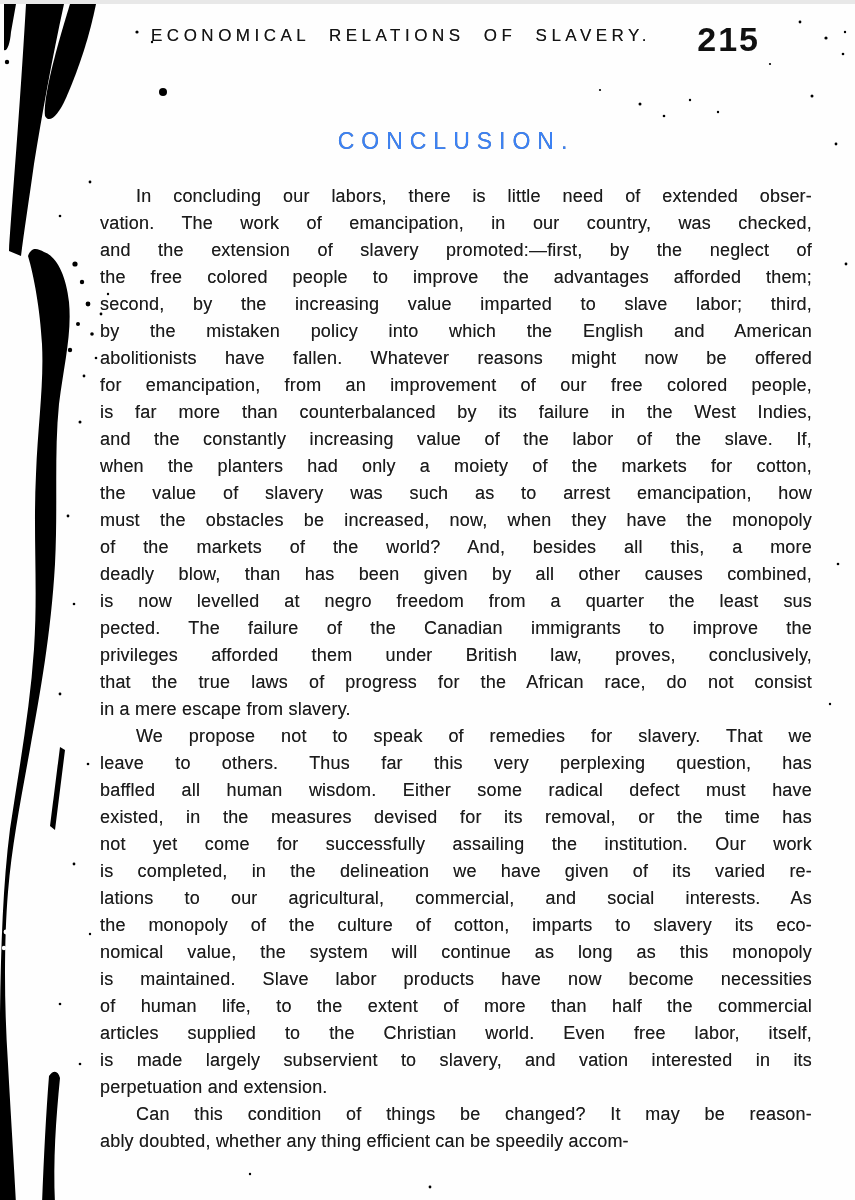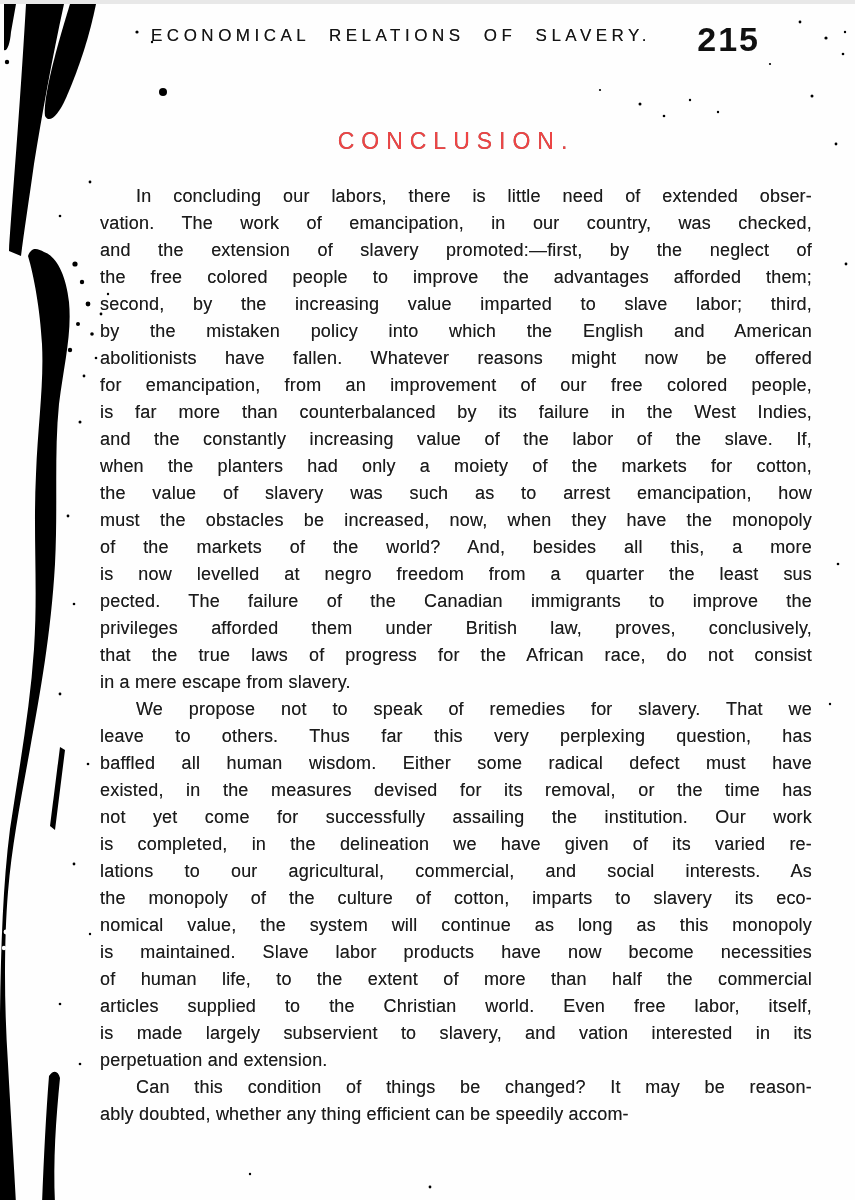--- a/index.html
+++ b/index.html
@@ -37,21 +37,21 @@
     color:#101010;
   }
   .chapter-heading{
     position:absolute;left:100px;width:712px;top:124px;
     margin:0;
     text-align:center;
     font-size:23px;
     font-weight:normal;
     letter-spacing:7px;
     word-spacing:4px;
-    color:#ef4444;
+    color:#3b82f6;
     text-shadow:0 0 .5px rgba(0,0,0,.55);
   }
   .body-text{
     position:absolute;left:100px;top:179px;width:712px;
     font-size:18px;
     letter-spacing:.2px;
     text-shadow:0 0 .45px rgba(0,0,0,.5);
   }
   .para{margin:0;padding:0;}
   .line{
@@ -160,20 +160,21 @@
         <div class="line">second, by the increasing value imparted to slave labor; third,</div>
         <div class="line">by the mistaken policy into which the English and American</div>
         <div class="line">abolitionists have fallen.  Whatever reasons might now be offered</div>
         <div class="line">for emancipation, from an improvement of our free colored people,</div>
         <div class="line">is far more than counterbalanced by its failure in the West Indies,</div>
         <div class="line">and the constantly increasing value of the labor of the slave.  If,</div>
         <div class="line">when the planters had only a moiety of the markets for cotton,</div>
         <div class="line">the value of slavery was such as to arrest emancipation, how</div>
         <div class="line">must the obstacles be increased, now, when they have the monopoly</div>
         <div class="line">of the markets of the world?  And, besides all this, a more</div>
+        <div class="line">deadly blow, than has been given by all other causes combined,</div>
         <div class="line">is now levelled at negro freedom from a quarter the least sus</div>
         <div class="line">pected.  The failure of the Canadian immigrants to improve the</div>
         <div class="line">privileges afforded them under British law, proves, conclusively,</div>
         <div class="line">that the true laws of progress for the African race, do not consist</div>
         <div class="line last">in a mere escape from slavery.</div>
       </div>
       <div class="para">
         <div class="line first">We propose not to speak of remedies for slavery.  That we</div>
         <div class="line">leave to others.  Thus far this very perplexing question, has</div>
         <div class="line">baffled all human wisdom.  Either some radical defect must have</div>

